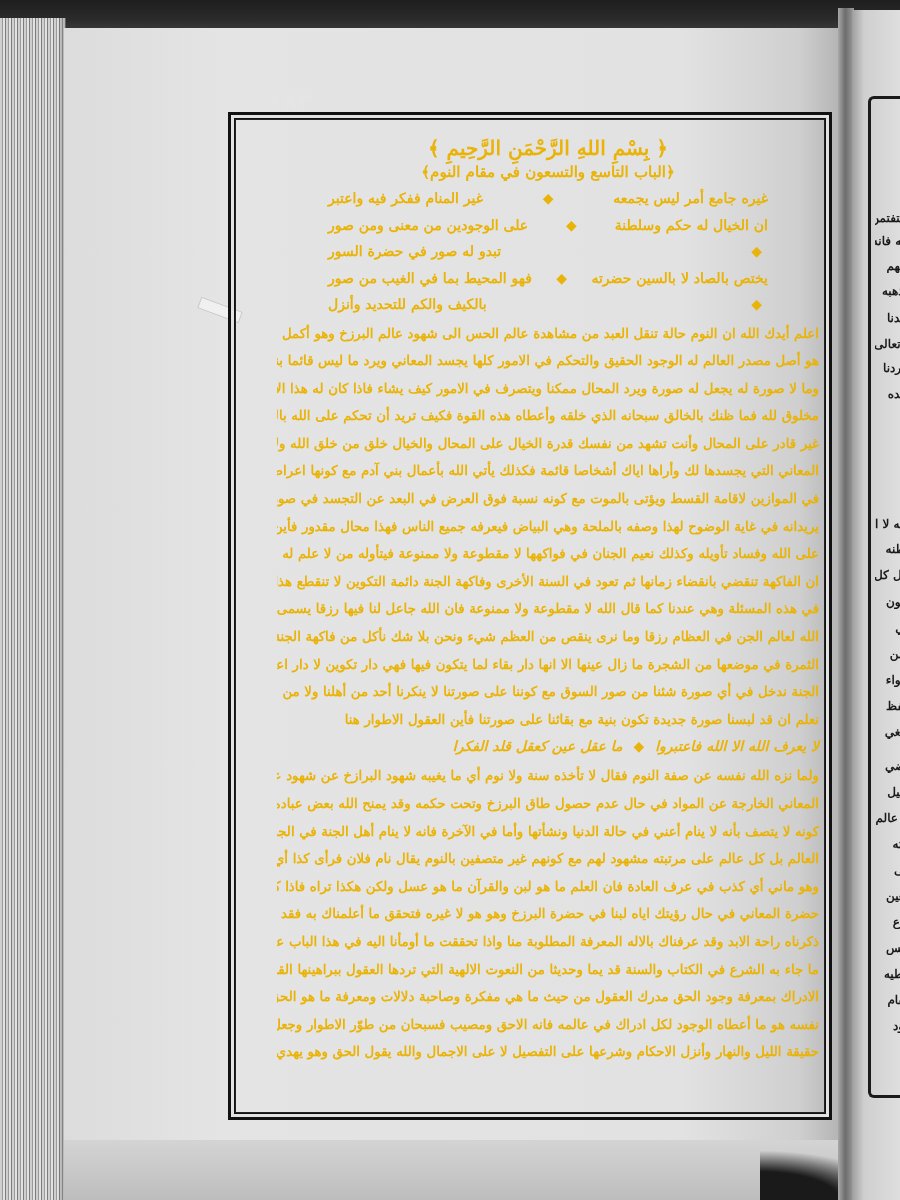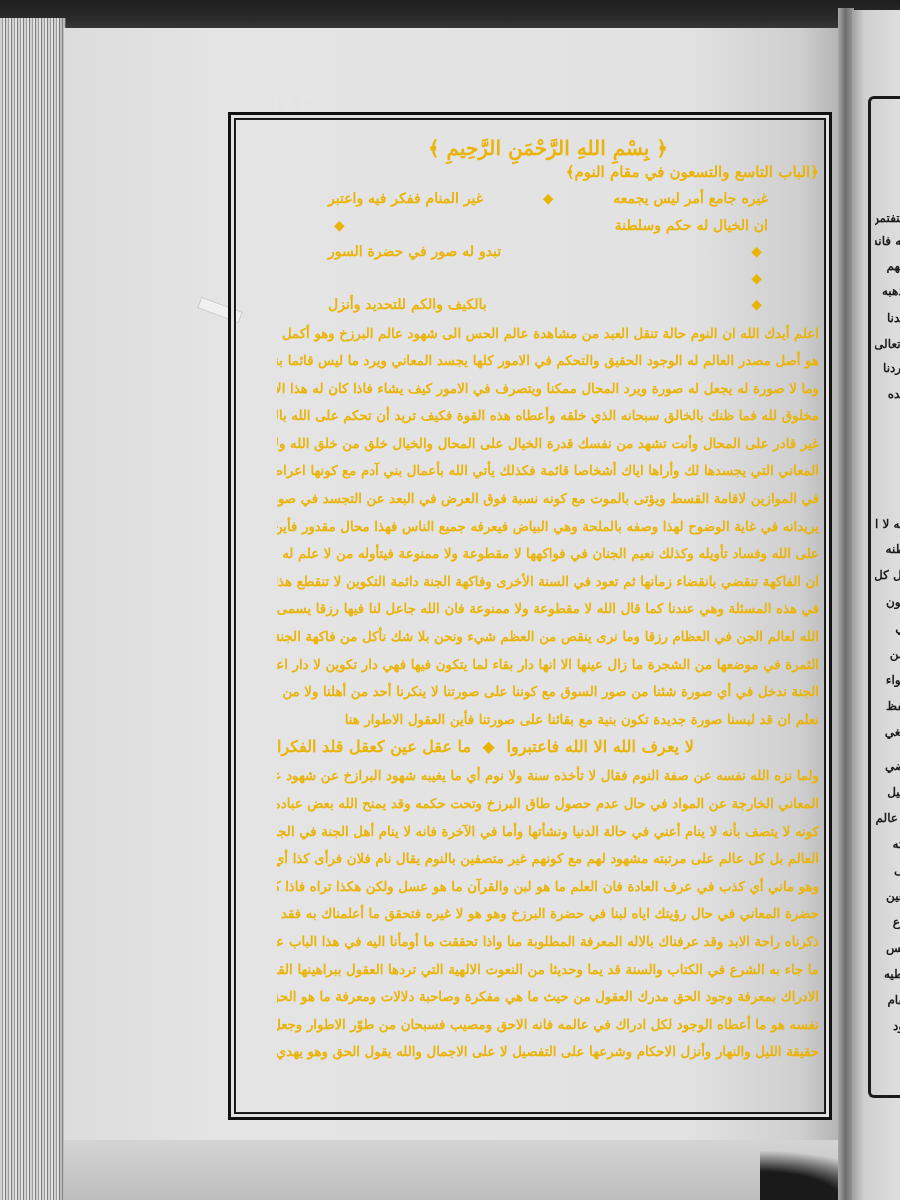--- a/index.html
+++ b/index.html
@@ -52,37 +52,37 @@
   }
   .frame-inner {
     position:absolute; left:12px; right:10px; top:10px; bottom:10px;
     direction:rtl; color:#eab308;margin-left:34px;
   }
   .basmala {
     text-align:center; font-size:20px; font-weight:bold; line-height:26px;
     margin-top:10px;
   }
   .chapter-title {
-    font-size:15px; font-weight:bold; line-height:22px;
+    text-align:center; font-size:15px; font-weight:bold; line-height:22px;
   }
   .poem {
     margin:2px auto 0 auto; width:440px;
   }
   .poem-line {
     display:flex; justify-content:space-between; font-size:14px; font-weight:bold;
     line-height:26.5px; white-space:nowrap;
   }
   .poem-sep { padding:0 6px; }
   .prose { margin-top:2px; }
   .prose-line {
     font-size:13.3px; font-weight:bold; line-height:27.6px; white-space:nowrap;
     text-align:justify; text-align-last:justify; overflow:hidden;
   }
   .verse {
-    text-align:left; font-size:16px; font-weight:bold; line-height:27px;
+    text-align:right; font-size:14px; font-weight:bold; line-height:27px;font-style:italic;
   }
   .right-frame {
     position:absolute; left:868px; top:96px; width:40px; height:996px;
     border-left:3px solid #1a1a1a; border-top:3px solid #1a1a1a; border-bottom:3px solid #1a1a1a;
     border-radius:6px 0 0 6px;
   }
   .right-frag {
     position:absolute; right:0; width:36px; direction:rtl; text-align:right;
     font-size:12px; font-weight:bold; color:#1a1a1a; white-space:nowrap; overflow:hidden;
   }
@@ -112,27 +112,30 @@
 
     <div class="poem">
       <div class="poem-line">
         <span>غيره جامع أمر ليس يجمعه</span>
         <span class="poem-sep">◆</span>
         <span>غير المنام ففكر فيه واعتبر</span>
       </div>
       <div class="poem-line">
         <span>ان الخيال له حكم وسلطنة</span>
         <span class="poem-sep">◆</span>
+        <span>على الوجودين من معنى ومن صور</span>
       </div>
       <div class="poem-line">
         <span class="poem-sep">◆</span>
         <span>تبدو له صور في حضرة السور</span>
       </div>
       <div class="poem-line">
-        <span class="poem-sep">◆</span>
+        <span>يختص بالصاد لا بالسين حضرته</span>
+        <span class="poem-sep">◆</span>
+        <span>فهو المحيط بما في الغيب من صور</span>
       </div>
       <div class="poem-line">
         <span class="poem-sep">◆</span>
         <span>بالكيف والكم للتحديد وأنزل</span>
       </div>
     </div>
 
     <div class="prose">
       <div class="prose-line">اعلم أيدك الله ان النوم حالة تنقل العبد من مشاهدة عالم الحس الى شهود عالم البرزخ وهو أكمل العالم فلا أكمل منه</div>
       <div class="prose-line">هو أصل مصدر العالم له الوجود الحقيق والتحكم في الامور كلها يجسد المعاني ويرد ما ليس قائما بنفسه قائما بنفسه</div>

